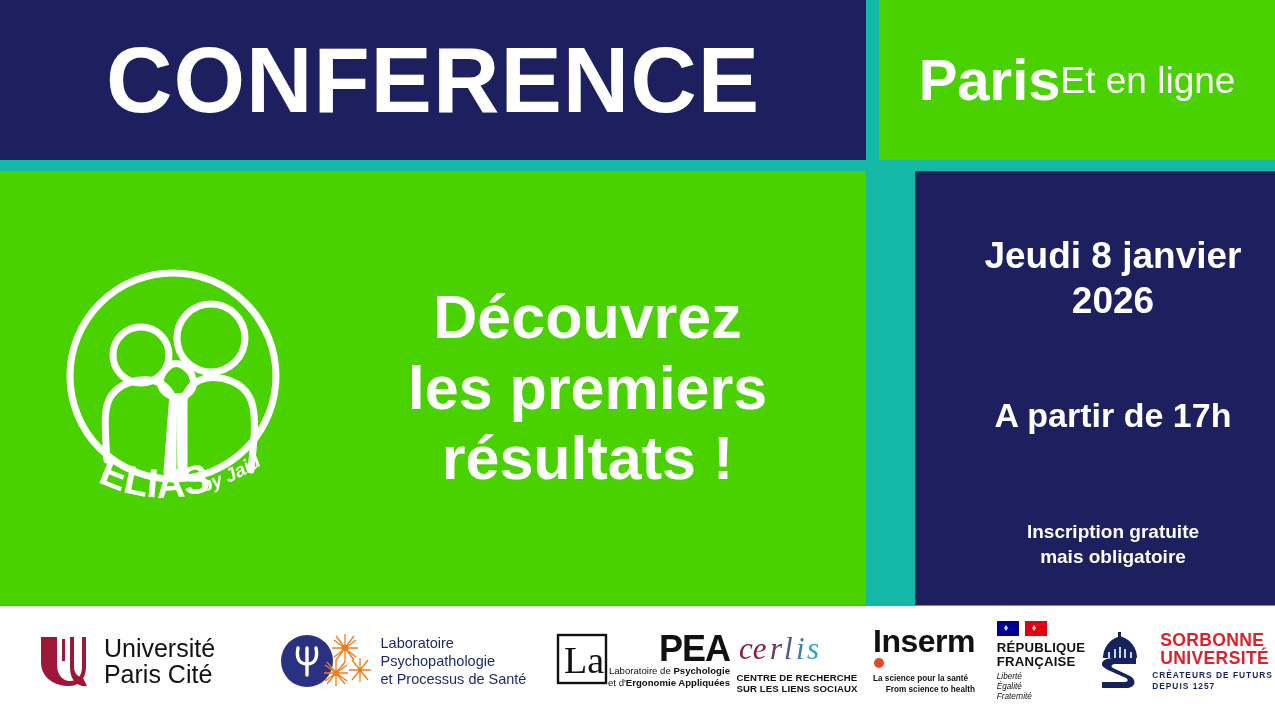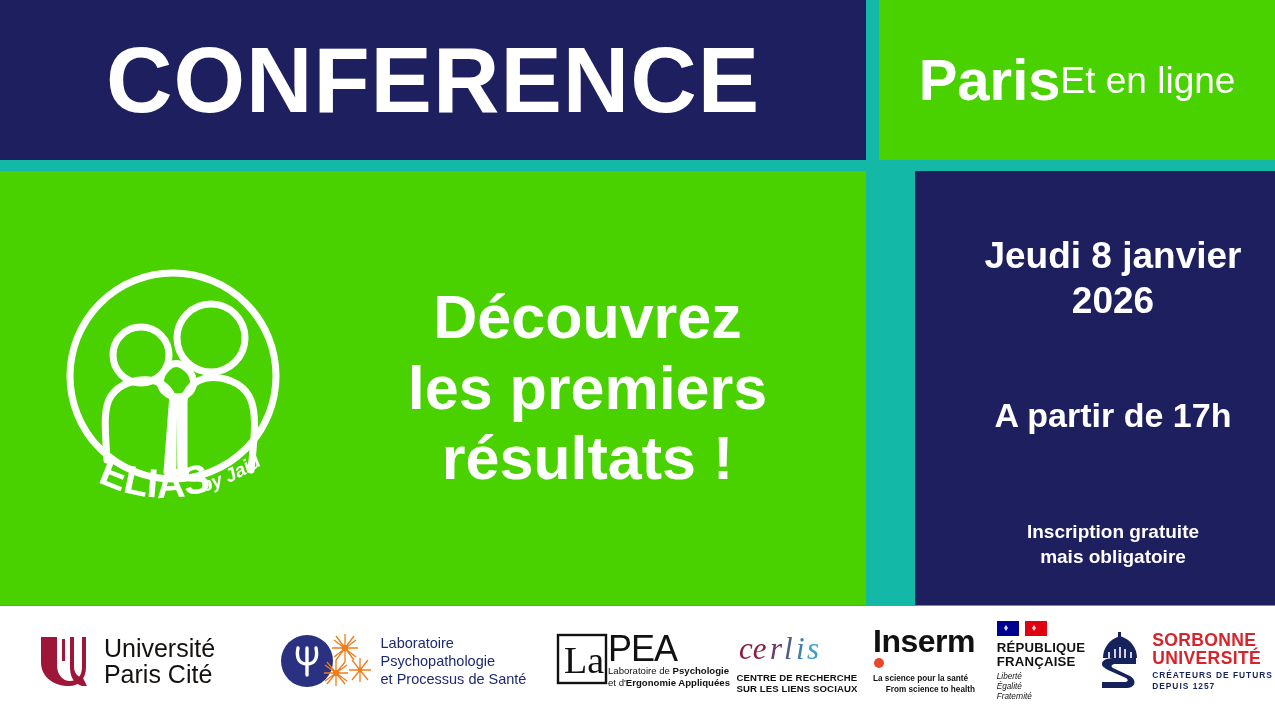--- a/index.html
+++ b/index.html
@@ -159,23 +159,23 @@
   
   .lpps { display: flex; align-items: center; gap: 7px; }
   .lpps .txt {
     font-size: 14.5px; line-height: 1.26; color: #1e2a6e;
     font-weight: normal;
   }
   .lpps .txt .ln { display: block; }
 
   
   .lapea { position: relative; }
-  .lapea .mark { display: flex; align-items: flex-start; }
+  .lapea .mark { display: flex; align-items: flex-start; text-align: right; }
   .lapea .pea {
-    font-size: 36px; font-weight: normal; color: #111; line-height: 0.9;
+    font-size: 36px; font-weight: bold; color: #111; line-height: 0.9;
     letter-spacing: -1px;
   }
   .lapea .sub1 { font-size: 9.6px; color: #111; line-height: 1.22; }
   .lapea .sub1 b { font-weight: bold; }
 
   
   .cerlis .sub {
     font-size: 9.6px; font-weight: bold; color: #111;
     line-height: 1.15; letter-spacing: 0.1px;
     text-align: left;
@@ -202,21 +202,21 @@
   .inserm .tag {
     font-size: 8.2px; font-weight: bold; color: #111; line-height: 1.25;
   }
   .inserm .tag .ln { display: block; }
   .inserm .tag .l2 { text-align: right; }
 
   
   .sorb { display: flex; align-items: center; gap: 8px; }
   .sorb .name {
     font-size: 17.5px; font-weight: bold; color: #d8232a;
-    line-height: 1.05; letter-spacing: 0.4px;
+    line-height: 1.05; letter-spacing: 0.4px; margin-left: 8px;
   }
   .sorb .name .ln { display: block; }
   .sorb .sub {
     font-size: 8.4px; font-weight: bold; color: #16225c;
     line-height: 1.25; letter-spacing: 1px; margin-top: 3px;
   }
   .sorb .sub .ln { display: block; }
 </style>
 </head>
 <body>

